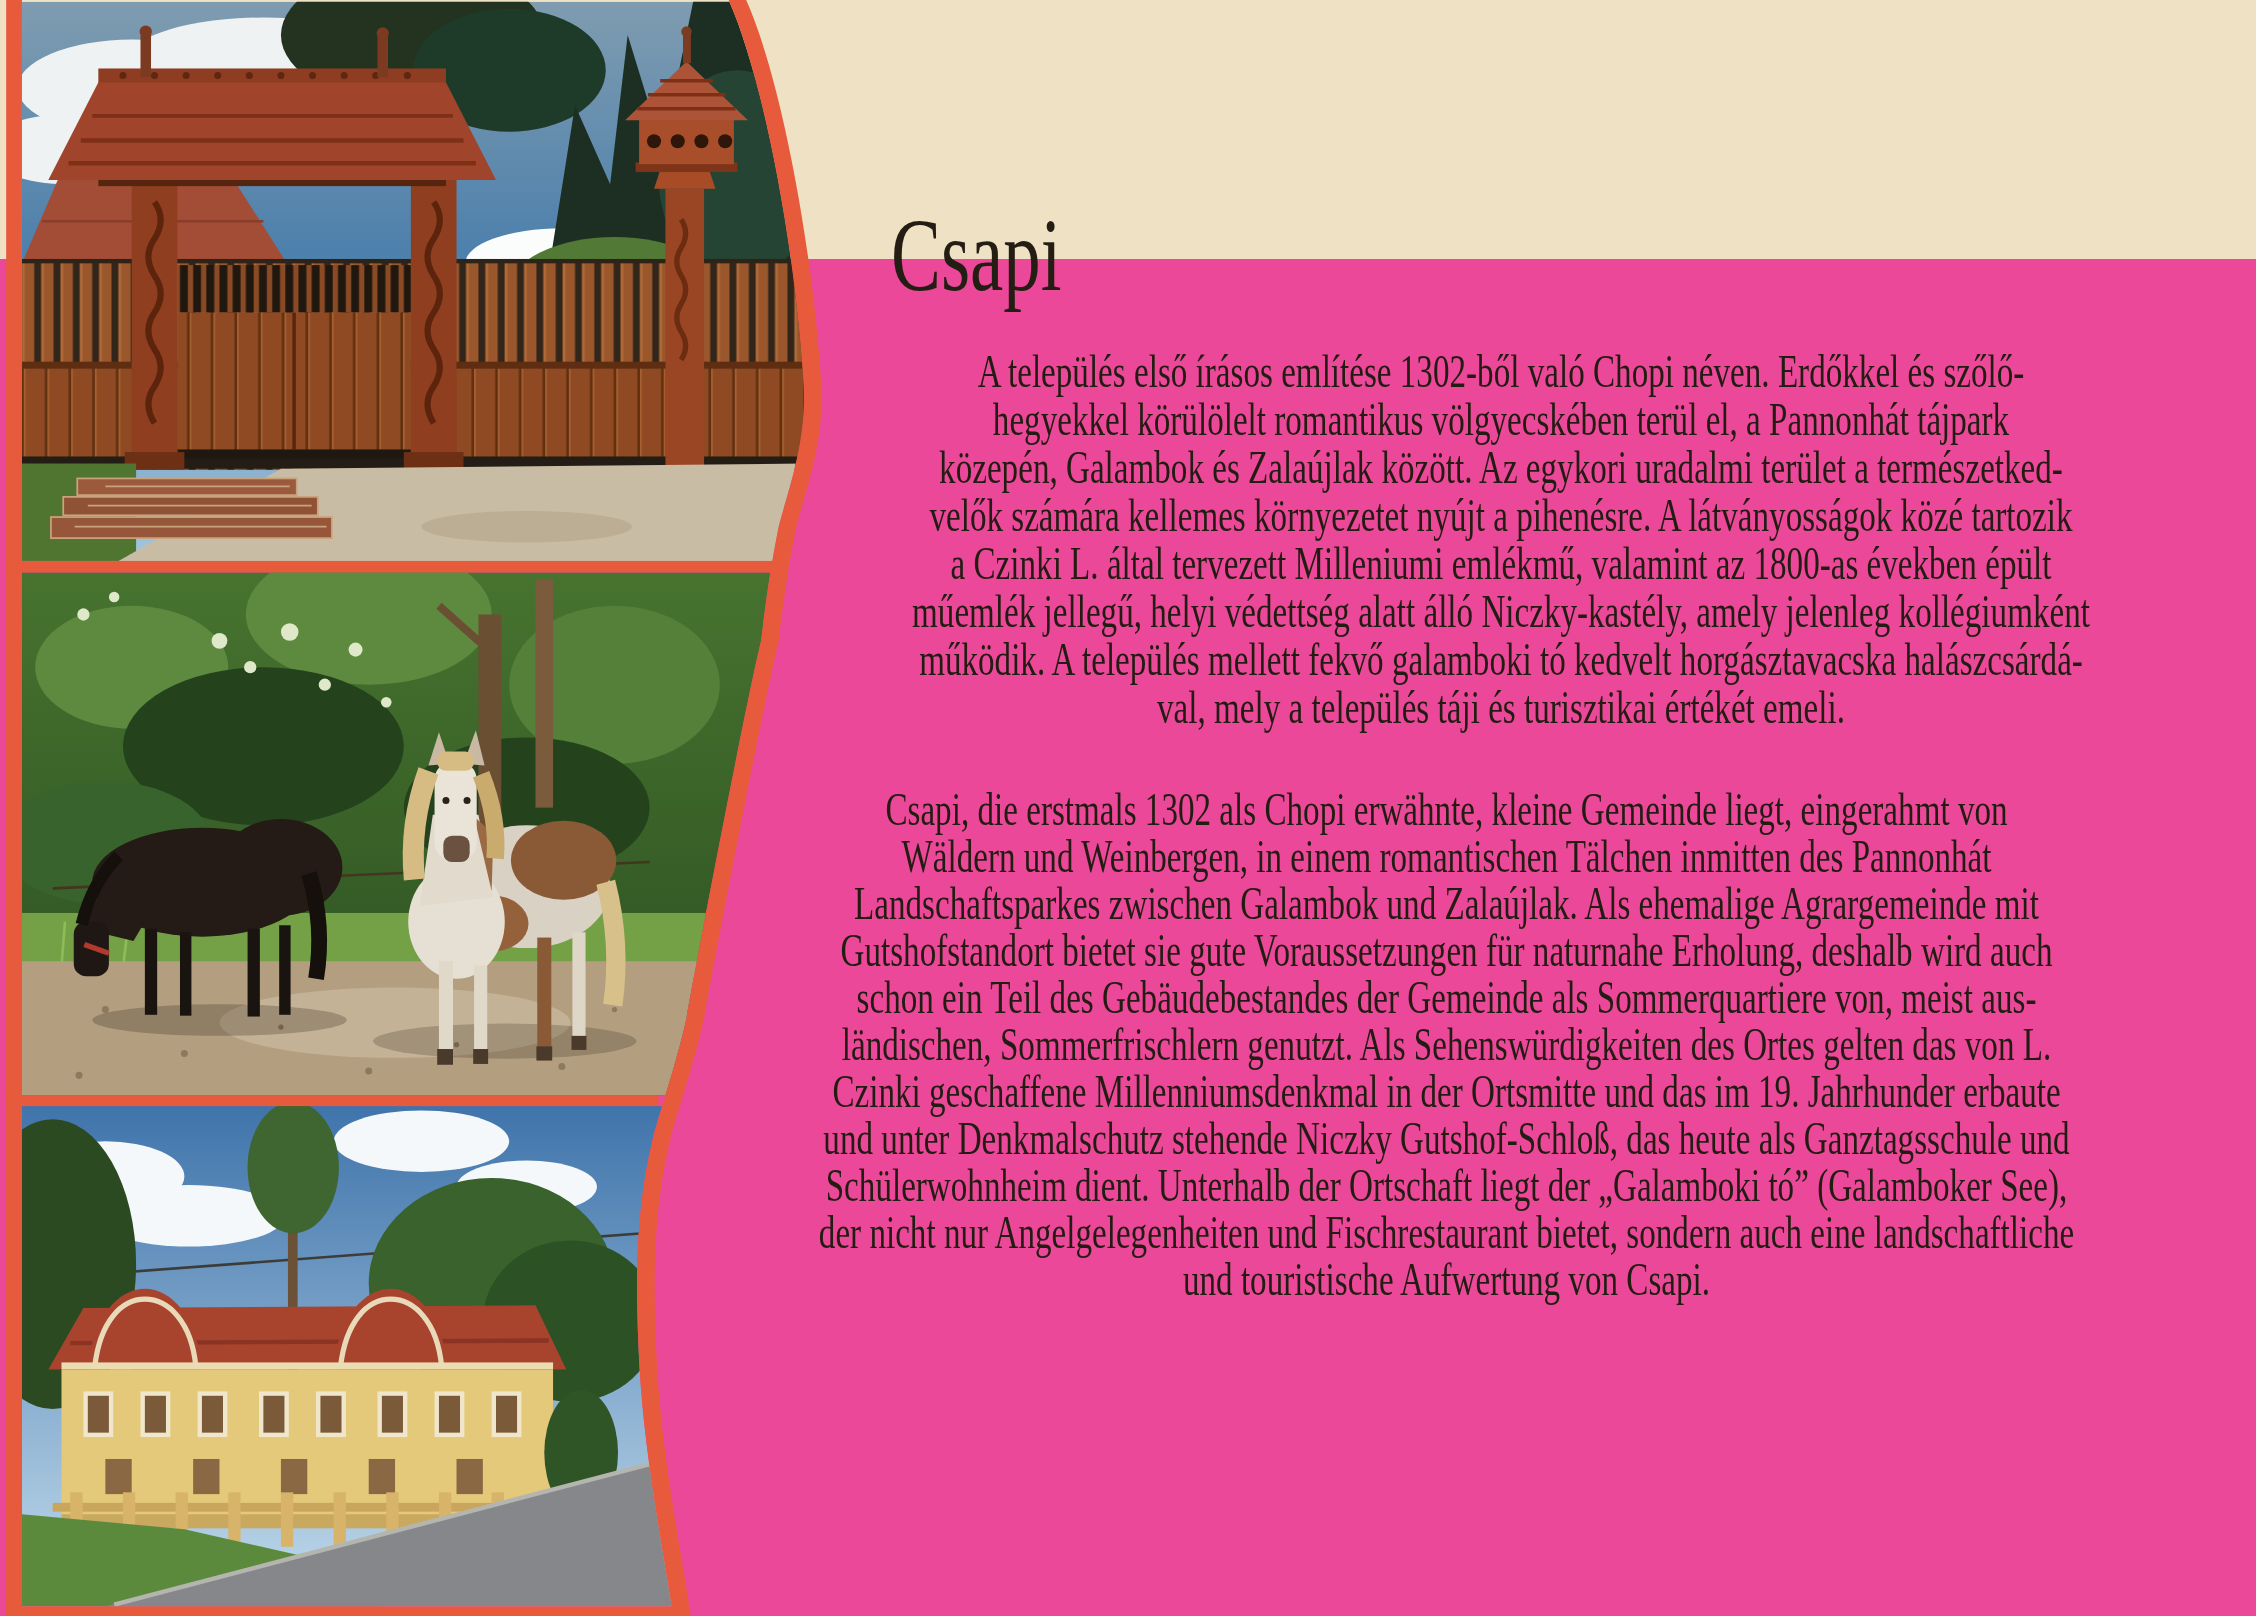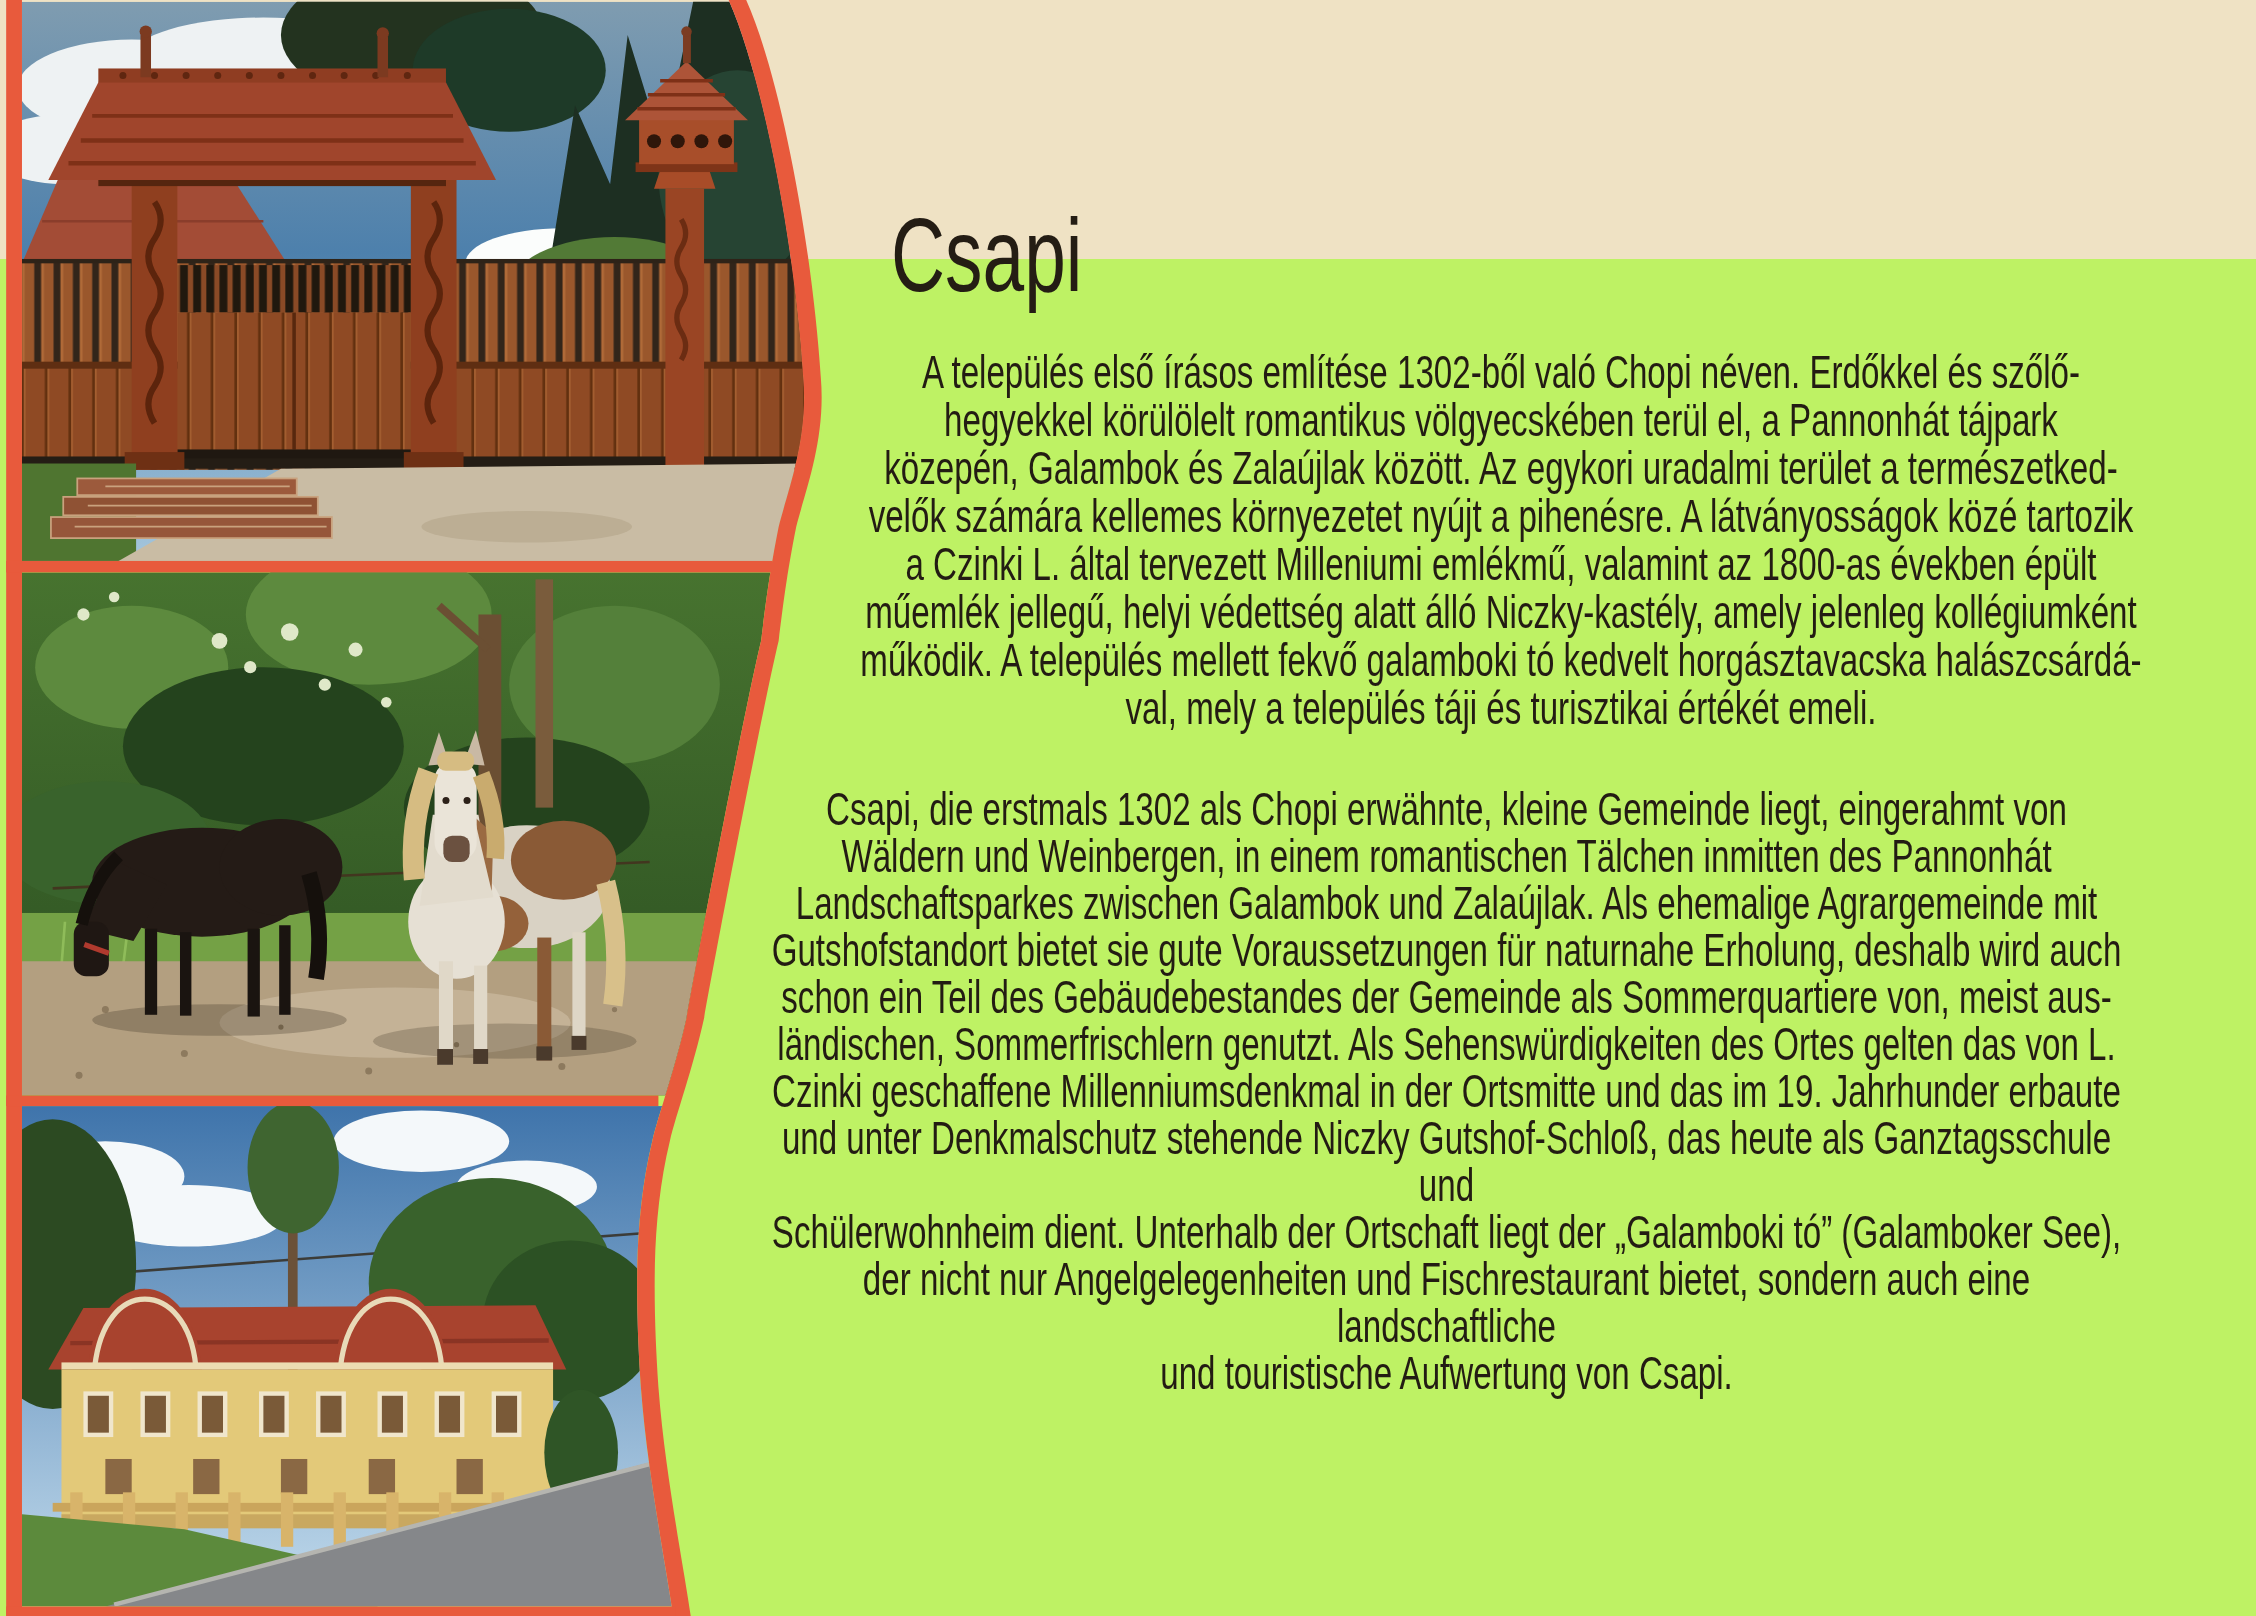--- a/index.html
+++ b/index.html
@@ -1,21 +1,21 @@
 <!DOCTYPE html>
 <html lang="hu" style="font-size:14px"><head>
 <meta charset="utf-8">
 <style>
   html,body{margin:0;padding:0;background:#fbf4dd;}
   .page{
     position:relative;
     width:2257px;height:1617px;
-    background:#bef264;
+    background:#ec4899;
     overflow:hidden;
-    font-family:Liberation Sans, sans-serif;
+    font-family:Liberation Serif, serif;
     color:#241d14;
   }
   .header-band{
     position:absolute;left:0;top:0;width:2257px;height:259px;
     background:#efe2c4;
   }
   .art{position:absolute;left:0;top:0;}
   .page-title{
     position:absolute;left:891px;top:133px;
     font-size:104px;line-height:104px;font-weight:400;

